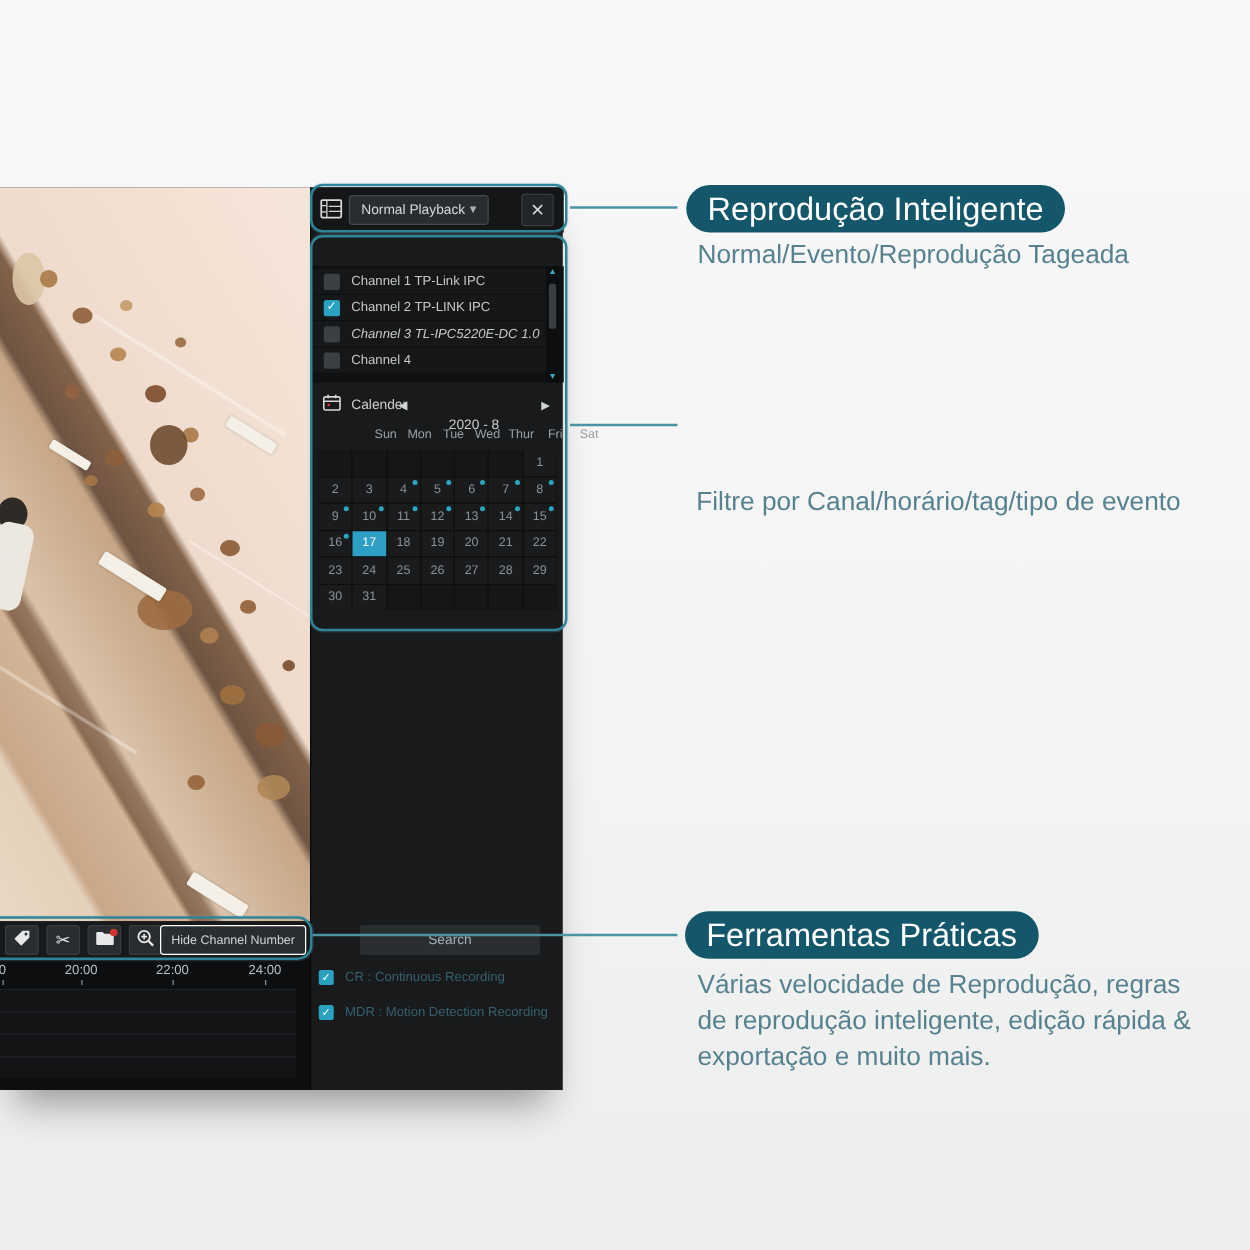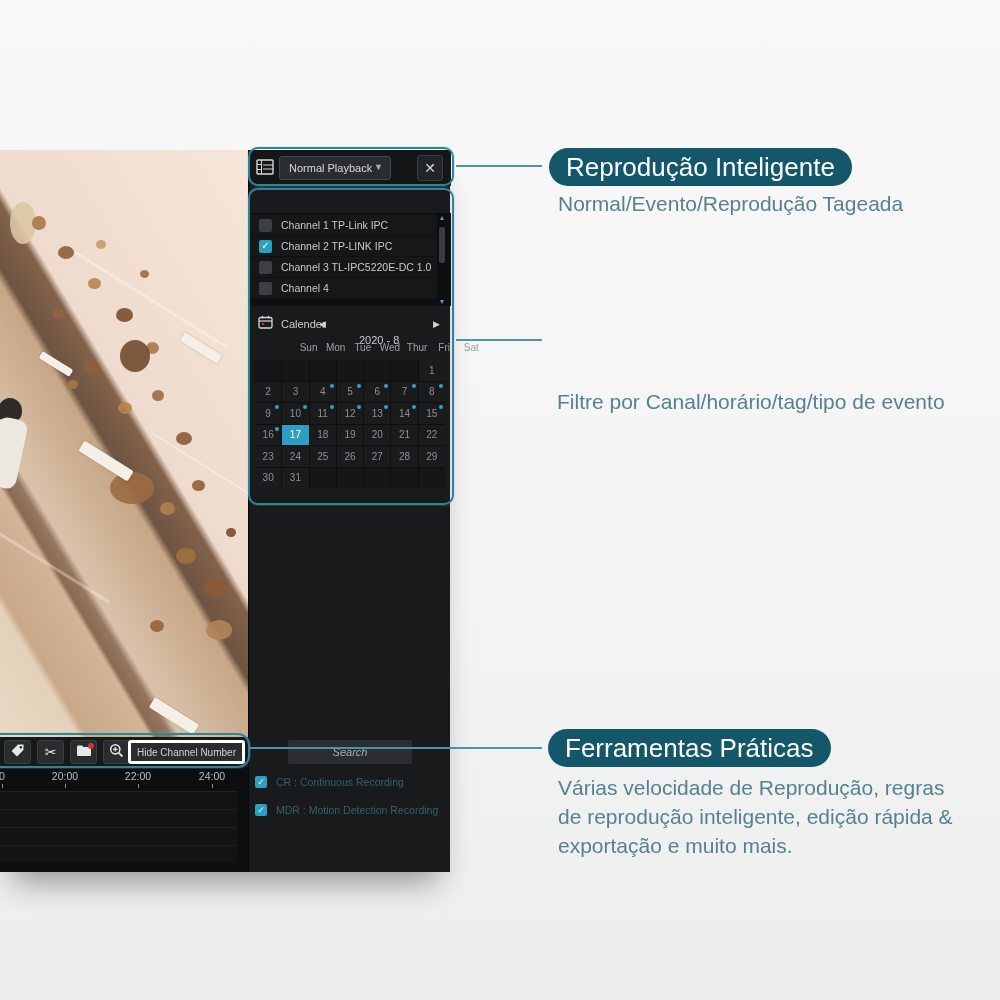--- a/index.html
+++ b/index.html
@@ -21,21 +21,21 @@
   .photo .blob { position:absolute; border-radius:50%; opacity:.9; }
   .photo .placard { position:absolute; background:#f4efe7; transform:rotate(-58deg); border-radius:2px; box-shadow:0 0 2px rgba(0,0,0,.25); }
   .photo .glare { position:absolute; background:rgba(255,255,255,.32); transform:rotate(-58deg); }
   .photo .person-head { position:absolute; left:-2px; top:248px; width:24px; height:26px; border-radius:50%; background:#2e2a26; }
   .photo .person-body { position:absolute; left:-8px; top:268px; width:30px; height:70px; border-radius:10px; background:#ece7df; transform:rotate(12deg); }
   
   .toolbar { position:absolute; left:0; top:587px; width:248px; height:30px; background:#17191b; }
   .tool-tile { position:absolute; top:3px; width:27px; height:24px; background:#2a2d2f; border:1px solid #3a3e40; border-radius:3px;
     display:flex; align-items:center; justify-content:center; color:#e8e8e8; font-size:13px; }
   .tool-badge { position:absolute; right:2px; top:2px; width:6px; height:6px; border-radius:50%; background:#d0342c; }
-  .hide-ch-btn { position:absolute; left:128px; top:3px; width:117px; height:24px; background:#2a2d2f; border:3px solid #ffffff; border-radius:3px;
+  .hide-ch-btn { position:absolute; left:128px; top:3px; width:117px; height:24px; background:#2a2d2f; border:1px solid #ffffff; border-radius:3px;
     color:#cfd2d4; font-size:10px; display:flex; align-items:center; justify-content:center; white-space:nowrap; }
   
   .timeline { position:absolute; left:0; top:617px; width:248px; height:105px; background:#0d0e10; }
   .tl-label { position:absolute; top:3px; transform:translateX(-50%); color:#b9bec2; font-size:10.5px; }
   .tl-tick { position:absolute; top:17px; width:1px; height:4px; background:#8a8f93; }
   .tl-lanes { position:absolute; left:0; top:24px; width:237px; height:72px; }
   .tl-lane { height:18px; background:#131416; border-top:1px solid #1e2023; }
   
   .sidebar { position:absolute; left:248px; top:0; width:202px; height:722px; background:#191a1b; border-left:1px solid #070808; }
   .sb-topbar { position:absolute; left:0; top:0; width:202px; height:36px; background:#151617; }
@@ -64,22 +64,22 @@
   .nav-arrow { position:absolute; color:#d0d3d4; font-size:9px; top:9px; }
   .cal-month { position:absolute; left:110px; top:24px; width:70px; text-align:left; color:#c9cbcc; font-size:11px; }
   .dow-row { position:absolute; left:6px; top:192px; width:190px; height:14px; display:flex;margin-left:40px; }
   .dow { width:27.14px; text-align:center; color:#9aa0a3; font-size:10px; }
   .cal-grid { position:absolute; left:6px; top:210px; width:190px; height:128px; background:#0d0e0f;
     display:grid; grid-template-columns:repeat(7,1fr); grid-template-rows:repeat(6,1fr); gap:1px; }
   .cell { position:relative; background:#1a1b1d; color:#8d9194; font-size:10px; display:flex; align-items:center; justify-content:center; }
   .cell.empty { background:#151617; }
   .cell.sel { background:#2d9fc4; color:#ffffff; }
   .cell .dot { position:absolute; right:2px; top:2px; width:4px; height:4px; border-radius:50%; background:#2ba6c2; }
-  .search-btn { position:absolute; left:39px; top:590px; width:124px; height:24px; background:#2b2e30; border-radius:2px;
-    color:#a3b1b6; font-size:11px; display:flex; align-items:center; justify-content:center;font-style:italic; }
+  .search-btn { position:absolute; left:39px; top:590px; width:144px; height:24px; background:#2b2e30; border-radius:2px;
+    color:#a3b1b6; font-size:11px; display:flex; align-items:center; justify-content:center; }
   .legend-row { position:absolute; left:6px; display:flex; align-items:center; }
   .legend-row .cb { margin-left:0; width:12px; height:12px; font-size:9px; }
   .legend-label { margin-left:9px; color:#35606e; font-size:10.5px; white-space:nowrap; }
   
   .ring { position:absolute; border:2px solid #2f8498; border-radius:10px; box-shadow:0 0 0 1px rgba(120,190,205,.18); z-index:39; }
   .cline { position:absolute; height:2px; background:#4d93a6; z-index:40; }
   
   .pill { position:absolute; height:38px; line-height:38px; padding:0 17px; border-radius:19px;
     background:#14576b; color:#ffffff; font-size:26px; white-space:nowrap; z-index:41; }
   .subtitle { position:absolute; color:#56828f; font-size:21px; line-height:29px; z-index:41; }
@@ -208,21 +208,21 @@
           <span class="sc-arrow" style="bottom:1px">▼</span>
         </div>
       <div class="ch-row" style="top: 2px;">
             <span class="cb"></span>
             <span class="ch-label">Channel 1 TP-Link IPC</span>
           </div>
           <div class="ch-row" style="top: 23px;">
             <span class="cb on">✓</span>
             <span class="ch-label">Channel 2 TP-LINK IPC</span>
           </div>
-          <div class="ch-row" style="top: 44px;">
+          <div class="ch-row" style="top: 44px; font-style: italic;">
             <span class="cb"></span>
             <span class="ch-label">Channel 3 TL-IPC5220E-DC 1.0</span>
           </div>
           <div class="ch-row" style="top: 65px;">
             <span class="cb"></span>
             <span class="ch-label">Channel 4</span>
           </div>
         </div>
 
       <div class="cal-title">

